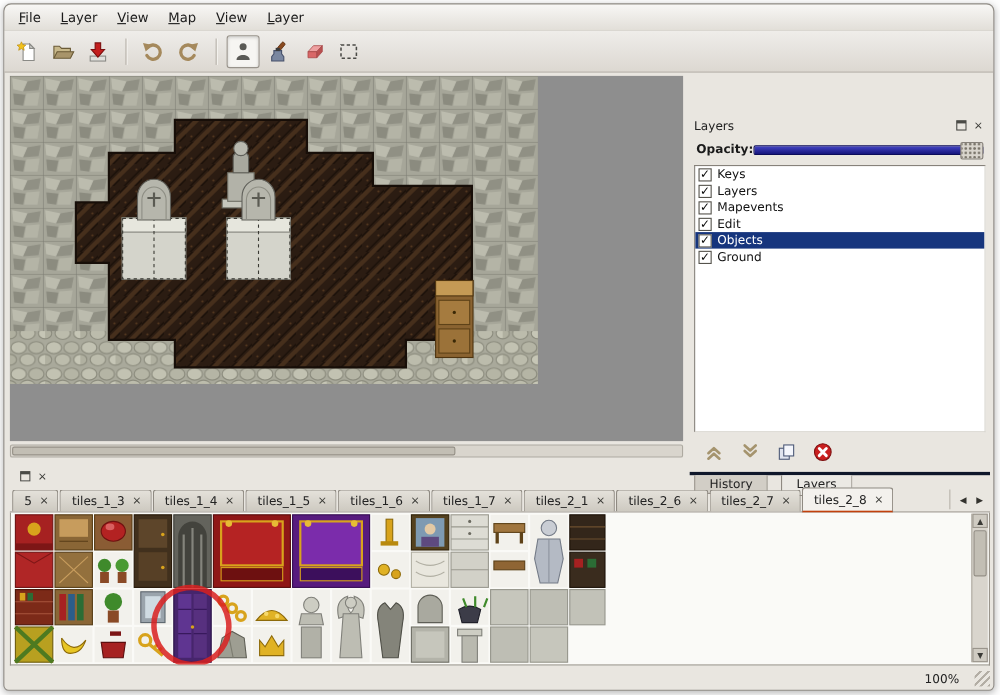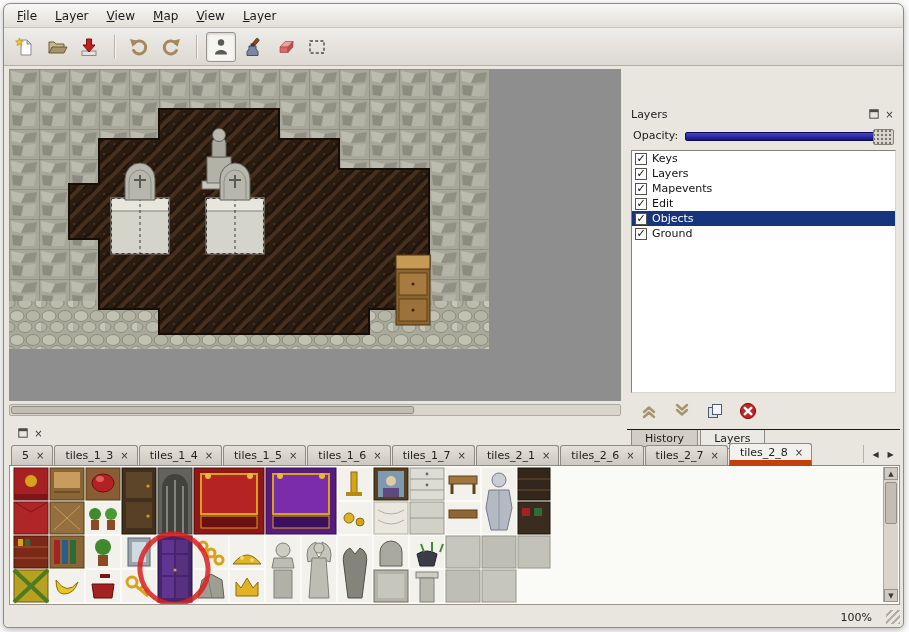--- a/index.html
+++ b/index.html
@@ -28,48 +28,48 @@
     border:1px solid #aeaaa1;border-radius:2px;}
   .map-hscroll .thumb{position:absolute;left:1px;top:1px;width:66%;height:8px;background:#c2beb4;
     border:1px solid #948f86;border-radius:2px;}
   
   .layers-panel{position:absolute;left:623px;top:65px;width:273px;height:347px;margin-top:36px;}
   .panel-titlebar{position:absolute;left:0;top:0;width:100%;height:18px;font-size:11px;color:#222;
     display:flex;align-items:center;padding:0 4px;}
   .panel-titlebar .t{flex:1;}
   .pt-btn{width:13px;height:13px;display:flex;align-items:center;justify-content:center;
     font-size:10px;color:#3a3a36;margin-left:3px;border:1px solid transparent;}
-  .opacity-row{position:absolute;left:0;top:21px;width:100%;height:20px;font-size:11px;}
+  .opacity-row{position:absolute;left:0;top:21px;width:100%;height:20px;font-size:11px;font-weight:bold;}
   .opacity-row .lbl{position:absolute;left:6px;top:3px;}
   .slider{position:absolute;left:58px;right:6px;top:6px;height:9px;border:1px solid #0c0c5a;border-radius:2px;
     background:linear-gradient(#4343c4,#16167c);}
   .slider-handle{position:absolute;right:-1px;top:-4px;width:21px;height:16px;background:#d9d5cd;
     border:1px solid #86817a;border-radius:2px;
     background-image:radial-gradient(#7a756b 1px,transparent 1.3px);background-size:4px 4px;background-position:2px 3px;}
   .layer-list{position:absolute;left:4px;top:45px;width:265px;height:243px;background:#fff;
     border:1px solid;border-color:#86817a #d8d5ce #d8d5ce #86817a;overflow:hidden;}
   .layer-row{display:flex;align-items:center;height:15px;font-size:11px;color:#111;}
   .layer-row.selected{background:#16357d;color:#fff;}
   .checkbox{width:12px;height:12px;background:#fff;border:1px solid #55534c;font-size:11px;line-height:10px;
     text-align:center;color:#0a0a0a;font-weight:bold;margin:0 5px 0 3px;flex:none;}
   .layer-actions{position:absolute;left:0;top:293px;width:100%;height:26px;display:flex;align-items:center;padding-left:10px;}
   .la-btn{width:24px;height:24px;display:flex;align-items:center;justify-content:center;margin-right:9px;}
-  .btabs{position:absolute;left:0;top:324px;width:100%;height:23px;border-top:1px solid #0f172a;
-    display:flex;padding-left:4px;}
+  .btabs{position:absolute;left:0;top:324px;width:100%;height:23px;border-top:3px solid #0f172a;
+    display:flex;padding-left:4px;gap:10px;}
   .btab{border:1px solid #8f8a82;border-top:none;border-radius:0 0 3px 3px;background:#d2cec6;
     padding:2px 13px 0 13px;font-size:11px;height:17px;margin-right:2px;color:#222;}
   .btab.active{background:#ebe9e4;height:19px;}
   
   .tilesets-panel{position:absolute;left:5px;top:420px;width:891px;height:181px;}
   .ts-tabbar{position:absolute;left:0;top:18px;width:100%;height:24px;border-bottom:1px solid #8f8a82;
     display:flex;align-items:flex-end;padding:0 2px;}
   .ts-tab{margin-right:1px;border:1px solid #8f8a82;border-bottom:none;border-radius:3px 3px 0 0;
     background:linear-gradient(#e4e1da,#cdc9c0);padding:0 8px 0 10px;display:flex;align-items:center;gap:7px;
     height:20px;font-size:11px;color:#222;white-space:nowrap;}
-  .ts-tab.active{background:#f3f1ed;height:23px;margin-bottom:-1px;border-bottom:6px solid #c2410c;z-index:2;}
+  .ts-tab.active{background:#f3f1ed;height:23px;margin-bottom:-1px;border-bottom:2px solid #c2410c;z-index:2;}
   .ts-close{font-size:10px;color:#3a3a36;}
   .ts-arrows{position:absolute;right:2px;bottom:2px;display:flex;border-left:1px solid #b7b2aa;padding-left:4px;background:inherit;}
   .ts-arrow{width:15px;height:18px;display:flex;align-items:center;justify-content:center;font-size:8px;color:#33322e;}
   .ts-content{position:absolute;left:0;top:42px;width:100%;height:139px;background:#fafaf7;
     border:1px solid #9a958c;border-top:none;}
   .vscroll{position:absolute;right:1px;top:1px;width:15px;height:135px;background:#d9d5cd;border-left:1px solid #aeaaa1;}
   .vs-btn{position:absolute;left:0;width:14px;height:13px;display:flex;align-items:center;justify-content:center;
     font-size:7px;color:#3a3a36;background:#cfcbc2;border:1px solid #9a958c;}
   .vs-up{top:0;} .vs-down{bottom:0;}
   .vs-thumb{position:absolute;left:1px;top:15px;width:12px;height:42px;background:#c2beb4;

